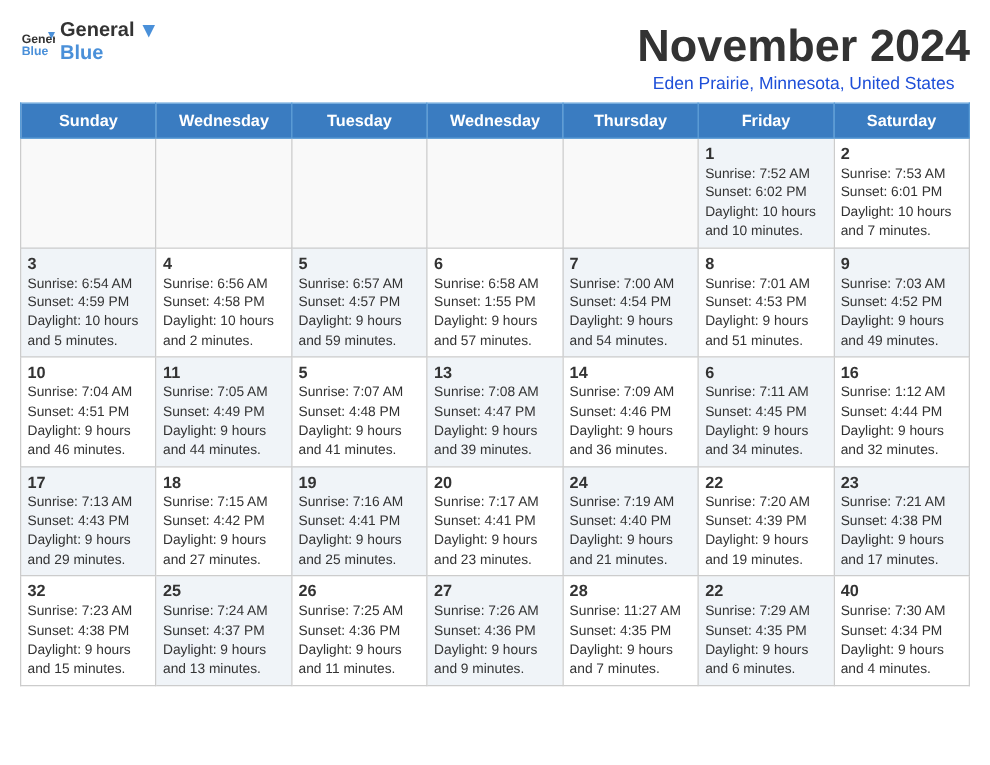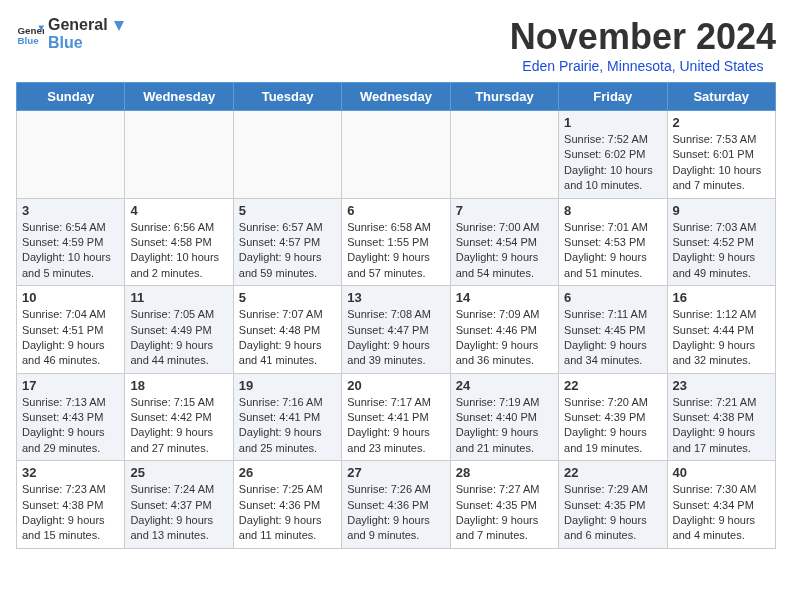--- a/index.html
+++ b/index.html
@@ -315,21 +315,21 @@
         </td>
         <td class="shaded">
           <div class="day-number">27</div>
           <div class="day-info">Sunrise: 7:26 AM
 Sunset: 4:36 PM
 Daylight: 9 hours
 and 9 minutes.</div>
         </td>
         <td>
           <div class="day-number">28</div>
-          <div class="day-info">Sunrise: 7:27 AM
+          <div class="day-info">Sunrise: 11:27 AM
 Sunset: 4:35 PM
 Daylight: 9 hours
 and 7 minutes.</div>
         </td>
         <td class="shaded">
           <div class="day-number">22</div>
           <div class="day-info">Sunrise: 7:29 AM
 Sunset: 4:35 PM
 Daylight: 9 hours
 and 6 minutes.</div>

